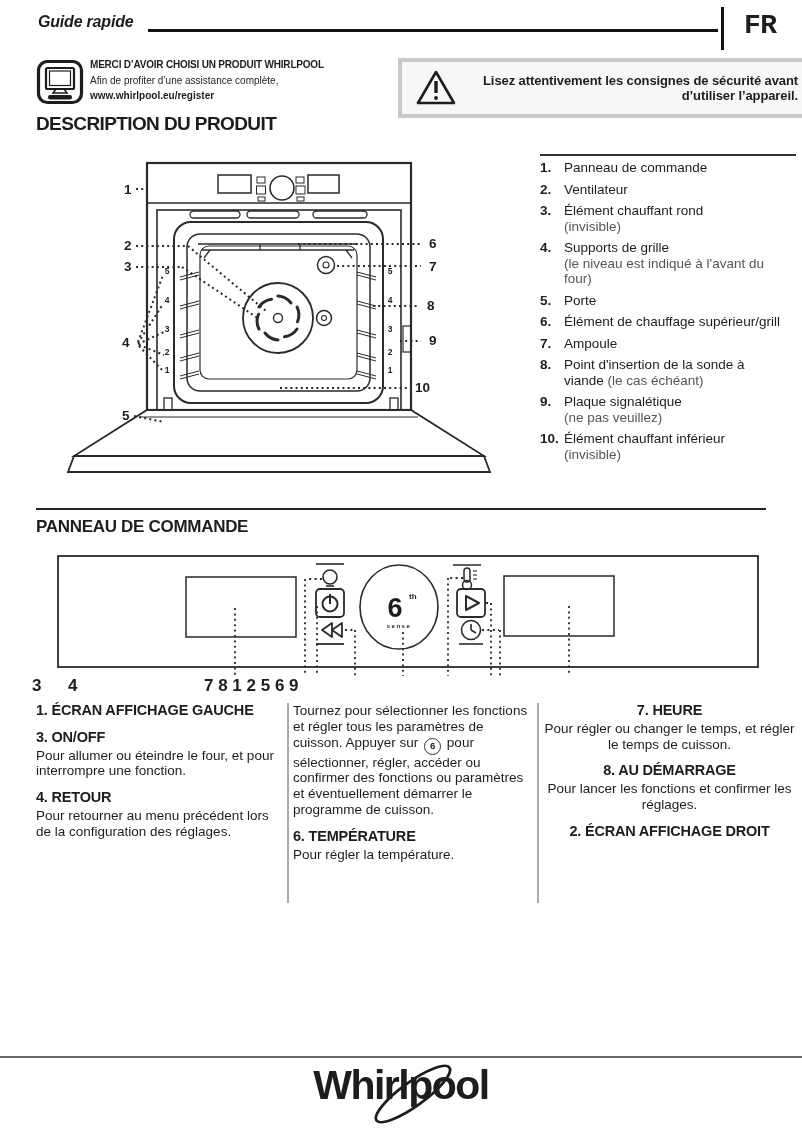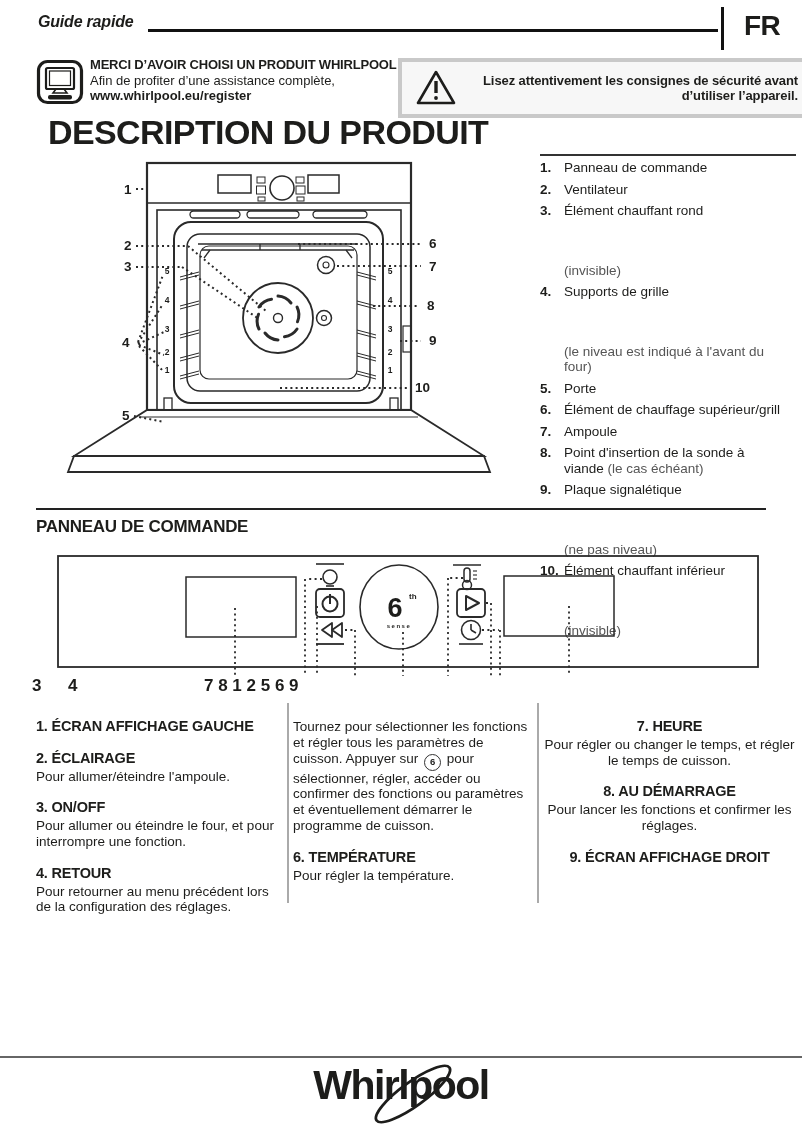--- a/index.html
+++ b/index.html
@@ -4,39 +4,39 @@
 <style>
   html,body{margin:0;padding:0;background:#e8e8e8;}
   .page{position:relative;width:802px;height:1134px;background:#fff;overflow:hidden;
         font-family:"Liberation Sans",sans-serif;color:#1d1d1b;}
   .abs{position:absolute;}
   svg{display:block;}
   svg text{font-family:"Liberation Sans",sans-serif;fill:#1d1d1b;}
   .guide-title{left:38px;top:13px;font-size:16px;font-weight:bold;font-style:italic;letter-spacing:-.2px;}
   .header-line{left:148px;top:29px;width:570px;height:3px;background:#111;}
   .header-vbar{left:721px;top:7px;width:3px;height:43px;background:#111;}
-  .fr-badge{left:744px;top:10px;font-size:28px;font-weight:800;letter-spacing:-.5px;}
-  .reg-block{left:90px;top:57px;width:310px;font-size:13px;line-height:15.5px;}
+  .fr-badge{left:744px;top:10px;font-size:28px;font-weight:800;letter-spacing:-.5px;font-family:Liberation Mono, monospace;}
+  .reg-block{left:90px;top:57px;width:310px;font-size:10px;line-height:15.5px;}
   .reg-title{font-weight:800;letter-spacing:-.2px;}
   .reg-url{font-weight:700;}
   .warn-box{left:398px;top:58px;width:390px;height:52px;border:4px solid #c9c9c9;background:#f7f7f7;
             display:flex;align-items:center;gap:12px;padding:0 8px 0 14px;}
   .warn-text{font-size:13px;font-weight:800;line-height:15.5px;width:330px;letter-spacing:-.1px;text-align:right;}
-  .doc-title{left:36px;top:113px;font-size:34px;font-weight:800;letter-spacing:-.6px;margin-left:12px;}
+  .doc-title{left:36px;top:113px;font-size:19px;font-weight:800;letter-spacing:-.6px;}
   .pd-list{left:540px;top:160px;width:258px;}
   .pd-topline{left:540px;top:154px;width:256px;height:1.5px;background:#333;}
   .pd-row{display:flex;margin-bottom:6px;font-size:13.5px;line-height:15.5px;}
   .pd-num{width:24px;font-weight:800;flex:0 0 24px;}
   .pd-text{width:218px;}
   .pd-note{color:#555;font-weight:400;}
-  .pd-note.block{display:block;margin-top:44px;}
+  .pd-note.block{display:block;}
   .section-line{left:36px;top:508px;width:730px;height:1.5px;background:#222;}
   .panel-title{left:36px;top:517px;font-size:17px;font-weight:800;letter-spacing:-.3px;}
   .legend-col{top:703px;font-size:13.5px;line-height:15.8px;}
-  .legend-item{margin-bottom:11px;margin-top:16px;}
+  .legend-item{margin-bottom:11px;}
   .legend-h{font-size:14.5px;font-weight:800;letter-spacing:-.2px;margin-bottom:2px;}
   .vline{top:703px;width:1.5px;height:200px;background:#aaa;}
   .sixth-icon{display:inline-block;width:15px;height:15px;border:1.4px solid #333;border-radius:50%;
               text-align:center;line-height:14px;font-size:9.5px;font-weight:bold;vertical-align:-2px;margin:0 2px;}
   .footer-line{left:0;top:1056px;width:802px;height:2px;background:#666;}
   .brand{left:0;top:1062px;width:802px;text-align:center;font-size:41px;font-weight:700;letter-spacing:-1.5px;}
 </style>
 </head>
 <body>
 
@@ -214,21 +214,21 @@
     <div class="pd-row">
         <span class="pd-num">7.</span>
         <div class="pd-text"><span>Ampoule</span></div>
       </div>
     <div class="pd-row">
         <span class="pd-num">8.</span>
         <div class="pd-text"><span>Point d'insertion de la sonde à viande</span> <span class="pd-note">(le cas échéant)</span></div>
       </div>
     <div class="pd-row">
         <span class="pd-num">9.</span>
-        <div class="pd-text"><span>Plaque signalétique</span><span class="pd-note block">(ne pas niveau)</span></div>
+        <div class="pd-text"><span>Plaque signalétique</span><span class="pd-note block">(ne pas veuillez)</span></div>
       </div>
     <div class="pd-row">
         <span class="pd-num">10.</span>
         <div class="pd-text"><span>Élément chauffant inférieur</span><span class="pd-note block">(invisible)</span></div>
       </div>
   </div>
 
   <div class="abs section-line"></div>
   <div class="abs panel-title">PANNEAU DE COMMANDE</div>
 
@@ -300,24 +300,20 @@
       <text x="48" y="143">4</text>
       <text x="184" y="143">7 8 1 2 5 6 9</text>
     </g>
   </svg>
 
   <div class="abs legend-col" style="left:36px;width:246px;">
     <div class="legend-item">
         <div class="legend-h">1. ÉCRAN AFFICHAGE GAUCHE</div>
       </div>
     <div class="legend-item">
-        <div class="legend-h">2. ÉCLAIRAGE</div>
-        <div>Pour allumer/éteindre l'ampoule.</div>
-      </div>
-    <div class="legend-item">
         <div class="legend-h">3. ON/OFF</div>
         <div>Pour allumer ou éteindre le four, et pour interrompre une fonction.</div>
       </div>
     <div class="legend-item">
         <div class="legend-h">4. RETOUR</div>
         <div>Pour retourner au menu précédent lors de la configuration des réglages.</div>
       </div>
   </div>
   <div class="abs vline" style="left:287px;"></div>
   <div class="abs legend-col" style="left:293px;width:238px;">
@@ -335,21 +331,21 @@
   <div class="abs legend-col" style="left:543px;width:253px;text-align:center;">
     <div class="legend-item">
         <div class="legend-h">7. HEURE</div>
         <div>Pour régler ou changer le temps, et régler le temps de cuisson.</div>
       </div>
     <div class="legend-item">
         <div class="legend-h">8. AU DÉMARRAGE</div>
         <div>Pour lancer les fonctions et confirmer les réglages.</div>
       </div>
     <div class="legend-item">
-        <div class="legend-h">9. ÉCRAN AFFICHAGE DROIT</div>
+        <div class="legend-h">2. ÉCRAN AFFICHAGE DROIT</div>
       </div>
   </div>
 
   <div class="abs footer-line"></div>
   <div class="abs brand">Whirlpool</div>
   <svg class="abs" style="left:338px;top:1056px" width="150" height="74" viewBox="0 0 150 74">
     <ellipse cx="75" cy="38" rx="45" ry="12" transform="rotate(-36 75 38)" fill="none" stroke="#1d1d1b" stroke-width="2.8"></ellipse>
   </svg>
 
 </div>

